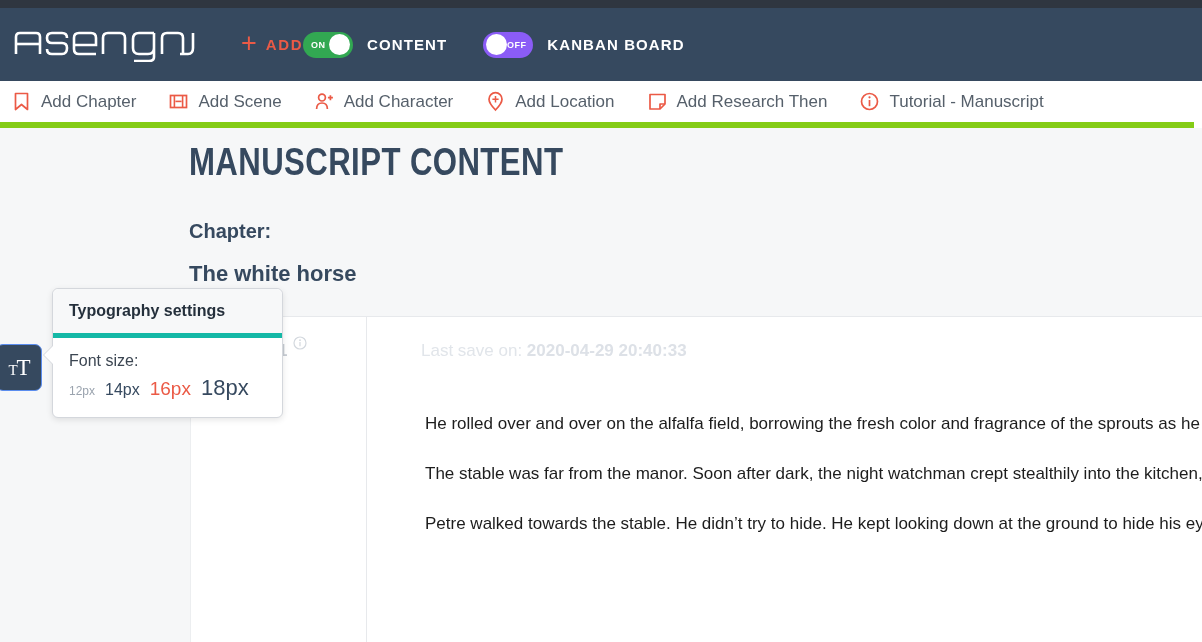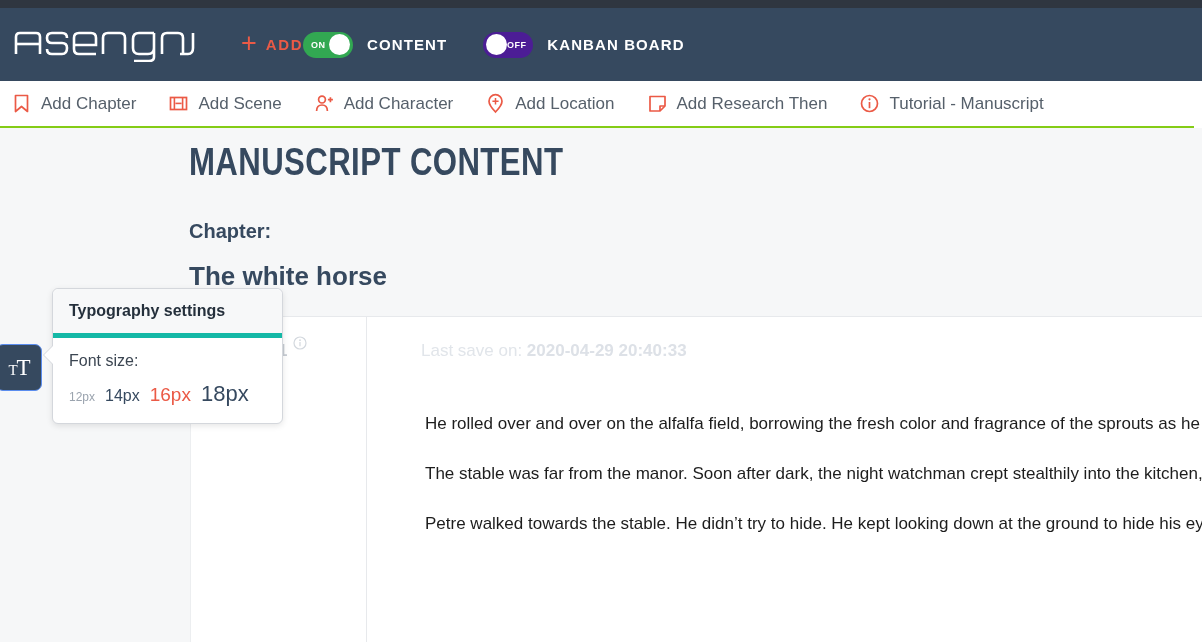--- a/index.html
+++ b/index.html
@@ -53,21 +53,21 @@
   }
 
   .toggle-group { display: flex; align-items: center; }
   .toggle-group.second { margin-left: 36px; }
   .switch {
     width: 50px; height: 26px; border-radius: 13px;
     position: relative; display: flex; align-items: center;
     cursor: pointer;
   }
   .switch.on { background: #32a852; justify-content: flex-start; }
-  .switch.off { background: #4c1d95; justify-content: flex-end; }
+  .switch.off { background: #8b5cf6; justify-content: flex-end; }
   .switch .knob {
     width: 21px; height: 21px; border-radius: 50%;
     background: #ffffff; position: absolute; top: 2.5px;
   }
   .switch.on .knob { right: 3px; }
   .switch.off .knob { left: 3px; }
   .switch .state {
     font-size: 9px; font-weight: bold; color: #ffffff;
     letter-spacing: .4px; position: absolute;
   }
@@ -76,21 +76,21 @@
   .toggle-label {
     margin-left: 14px; color: #ffffff;
     font-size: 15px; font-weight: bold; letter-spacing: 1.1px;
   }
 
   
   .navbar {
     position: absolute; top: 81px; left: 0; width: 1194px; height: 47px;
     background: #ffffff;
     display: flex; align-items: center;
-    border-bottom: 2px solid #84cc16;
+    border-bottom: 6px solid #84cc16;
   }
   .nav-item {
     display: flex; align-items: center; gap: 9px;
     color: #56606b;
     font-size: 17px;
     cursor: pointer;
     white-space: nowrap;
   }
   .nav-item:first-child { margin-left: 11px; }
   .nav-item + .nav-item { margin-left: 32px; }
@@ -118,21 +118,21 @@
     font-family: "Liberation Sans Narrow", "Liberation Sans", sans-serif;
     white-space: nowrap;
   }
   .sub-label {
     position: absolute; top: 92px; left: 189px;
     color: #36495f; font-size: 20px; font-weight: bold;
     white-space: nowrap;
   }
   .sub-title {
     position: absolute; top: 133px; left: 189px;
-    color: #36495f; font-size: 26px; font-weight: bold;
+    color: #36495f; font-size: 22px; font-weight: bold;
     white-space: nowrap;
   }
 
   
   .card {
     position: absolute; top: 188px; left: 190px;
     width: 1012px; height: 328px;
     background: #ffffff;
     border-top: 1px solid #e7e9ec;
     border-left: 1px solid #eceef0;
@@ -215,21 +215,21 @@
     padding: 13px 16px;
     background: #f7f8f9;
     border-bottom: 5px solid #14b8a6;
     border-radius: 6px 6px 0 0;
     color: #25303c;
     font-size: 16px;
     font-weight: bold;
   }
   .popup-body { padding: 14px 16px 16px 16px; }
   .popup-body .field-label {
-    color: #3c4652; font-size: 16px; margin-bottom: 11px;
+    color: #3c4652; font-size: 16px; margin-bottom: 5px;
   }
   .size-row { display: flex; align-items: baseline; gap: 10px; }
   .size-opt {
     color: #36495f; cursor: pointer; white-space: nowrap;
   }
   .size-opt.s12 { font-size: 12px; color: #9aa3ae; }
   .size-opt.s14 { font-size: 16px; }
   .size-opt.s16 { font-size: 19px; color: #eb5a46; }
   .size-opt.s18 { font-size: 22px; }
 </style>

